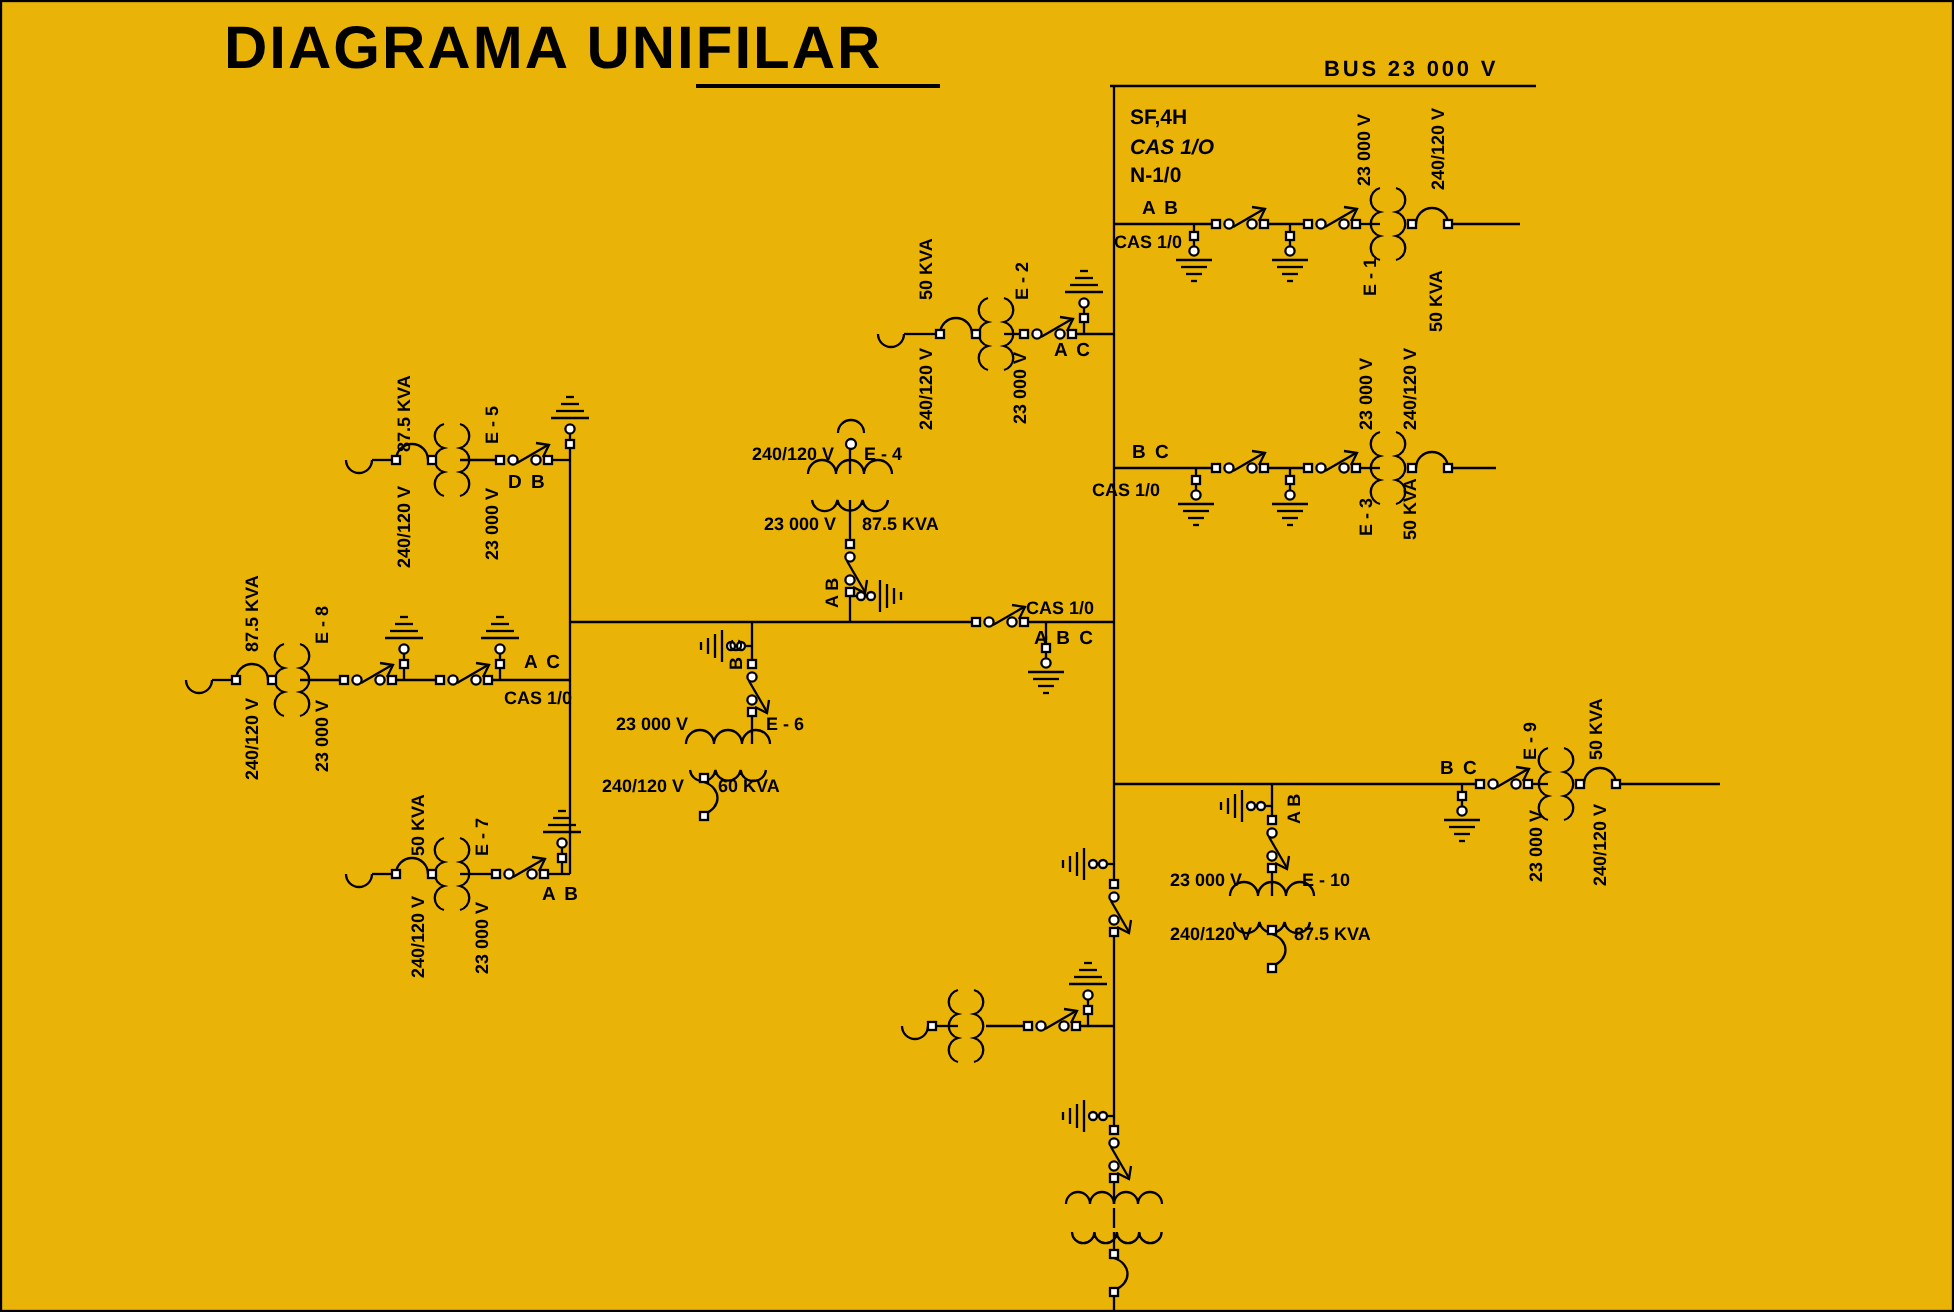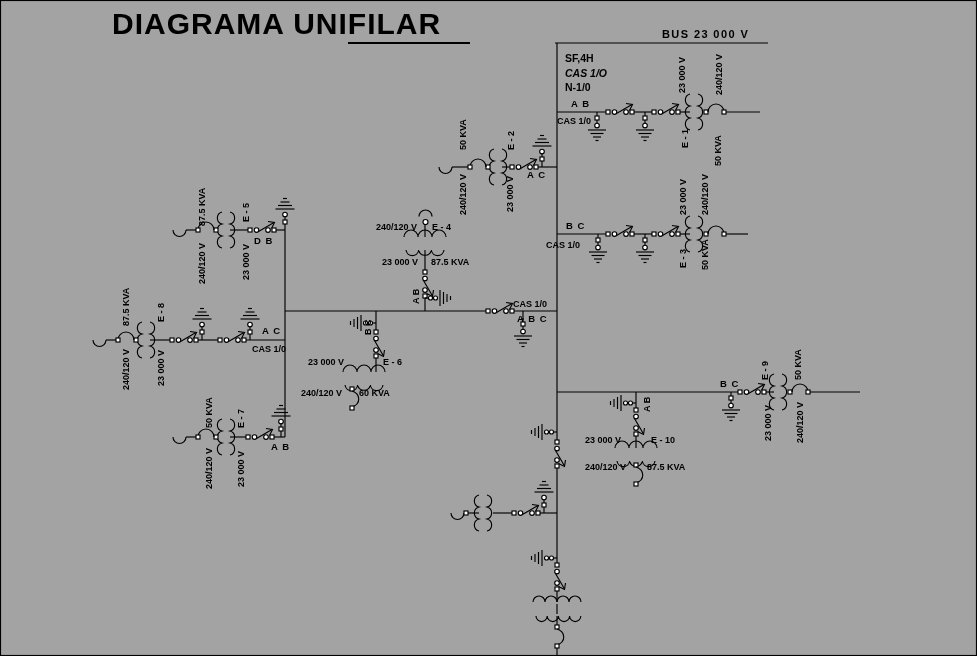--- a/index.html
+++ b/index.html
@@ -1,16 +1,16 @@
 <!DOCTYPE html>
 <html><head>
 <meta charset="utf-8">
 <style>
   html,body{margin:0;padding:0;background:#e8e8e8;}
-  #stage{position:relative;width:977px;height:656px;background:#a3a3a3;overflow:hidden;
+  #stage{position:relative;width:977px;height:656px;background:#eab308;overflow:hidden;
          font-family:"Liberation Sans","DejaVu Sans",sans-serif;}
   svg{position:absolute;left:0;top:0;}
   svg line, svg path, svg rect, svg circle{stroke:#000;stroke-width:1.15;fill:none;}
   svg rect.t, svg circle.t{fill:#fff;}
   svg text{fill:#000;stroke:none;font-weight:bold;font-size:9px;font-family:"Liberation Sans","DejaVu Sans",sans-serif;}
   svg text.title{font-size:30px;letter-spacing:1px;}
   svg text.bus{font-size:11px;letter-spacing:1.4px;}
   svg text.note{font-size:10.5px;}
   svg text.it{font-style:italic;}
   svg text.ph{font-size:9.5px;letter-spacing:1px;}

